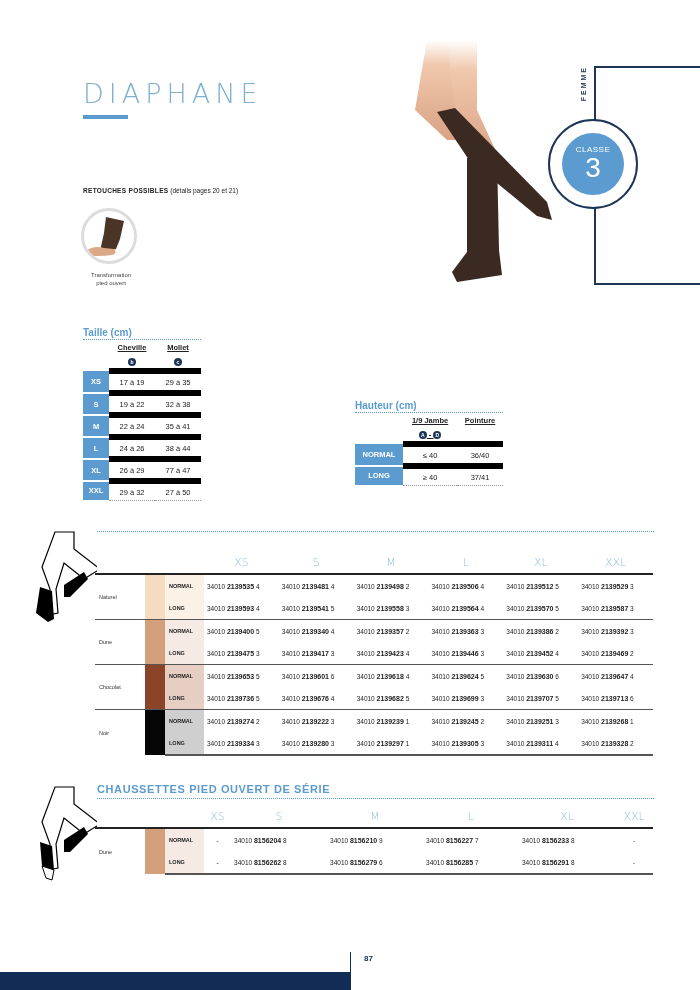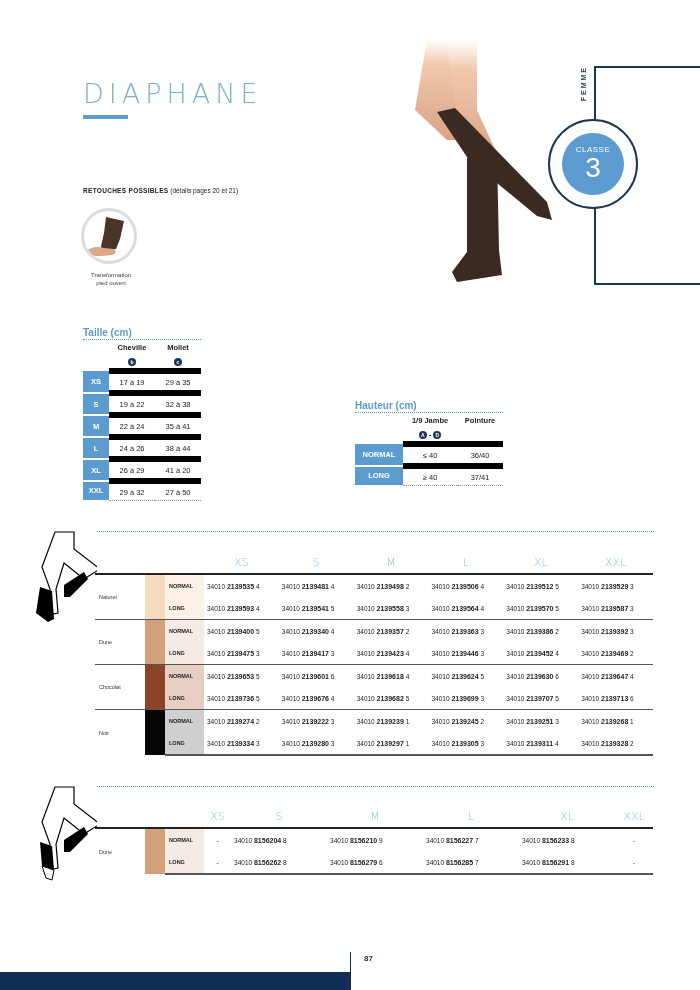--- a/index.html
+++ b/index.html
@@ -14,21 +14,21 @@
   .photo{left:407px;top:20px;width:150px;height:270px;}
   .femme{left:580px;top:66px;font-size:7px;font-weight:bold;letter-spacing:2px;color:#1d3557;writing-mode:vertical-rl;transform:rotate(180deg);}
   .frame{left:594px;top:66px;width:110px;height:219px;border-left:2px solid #1d3557;border-top:2px solid #1d3557;border-bottom:2px solid #1d3557;box-sizing:border-box;}
   .classe-ring{left:548px;top:119px;width:90px;height:90px;border-radius:50%;border:2px solid #1d3557;background:#fff;box-sizing:border-box;}
   .classe-disc{left:562px;top:133px;width:62px;height:62px;border-radius:50%;background:#5b9bd0;color:#fff;text-align:center;}
   .classe-disc .lbl{font-size:8px;margin-top:12px;letter-spacing:.5px;}
   .classe-disc .num{font-size:28px;line-height:28px;font-weight:300;}
   .stitle{font-size:10px;font-weight:bold;color:#5b9bd0;border-bottom:1px dotted #5b9bd0;padding-bottom:1px;}
   table.small{border-collapse:collapse;font-size:7.5px;}
   table.small td{height:16px;padding:0 4px;text-align:center;}
-  table.small th{font-size:7.5px;font-weight:bold;color:#222;height:12px;}
+  table.small th{font-size:7.5px;font-weight:bold;color:#222;height:12px;text-decoration:underline;}
   .szcell{background:#5b9bd0;color:#fff;font-weight:bold;border-bottom:2px solid #fff;width:18px;}
   .valrow td.v{border-top:6px solid #000000;}
   .dot{display:inline-block;width:8px;height:8px;border-radius:50%;background:#1d3557;color:#fff;font-size:5px;line-height:8px;text-align:center;}
   .sec-title{font-size:11px;font-weight:bold;color:#5b9bd0;letter-spacing:.6px;}
   .sec-rule{border-bottom:1px dotted #5b9bd0;}
   table.big{border-collapse:collapse;font-size:6.5px;position:absolute;}
   table.big th{font-weight:300;color:#8fc1de;font-size:11px;height:20px;font-family:"DejaVu Sans",sans-serif;}
   table.big td{height:20px;white-space:nowrap;}
   table.big td.code{padding:0 3px;text-align:left;}
   table.big td.code b{font-size:7px;}
@@ -117,21 +117,21 @@
           <td class="v">35 à 41</td>
         </tr>
     <tr class="valrow">
           <td class="szcell">L</td>
           <td class="v">24 à 26</td>
           <td class="v">38 à 44</td>
         </tr>
     <tr class="valrow">
           <td class="szcell">XL</td>
           <td class="v">26 à 29</td>
-          <td class="v">41 à 20</td>
+          <td class="v">77 à 47</td>
         </tr>
     <tr class="valrow" style="border-bottom:1px dotted #999;">
           <td class="szcell">XXL</td>
           <td class="v">29 à 32</td>
           <td class="v">27 à 50</td>
         </tr>
   </tbody>
     </table>
 </div>
 
@@ -272,20 +272,21 @@
         <td class="code"><span>34010</span> <b>2139280</b> <span>3</span></td>
         <td class="code"><span>34010</span> <b>2139297</b> <span>1</span></td>
         <td class="code"><span>34010</span> <b>2139305</b> <span>3</span></td>
         <td class="code"><span>34010</span> <b>2139311</b> <span>4</span></td>
         <td class="code"><span>34010</span> <b>2139328</b> <span>2</span></td>
       </tr>
     </tbody>
   </table>
 
 <div class="abs" style="left:97px;top:783px;width:557px;">
+  <div class="sec-title">CHAUSSETTES PIED OUVERT DE SÉRIE</div>
   <div class="sec-rule" style="margin-top:3px;"></div>
 </div>
 <table class="big" id="tbl2" style="left:95px;top:805px;width:558px;">
     <tbody>
       <tr class="head-row">
         <th style="width:30px"></th>
         <th style="width:18px"></th>
         <th style="width:34px"></th>
         <th>XS</th>
         <th>S</th>

